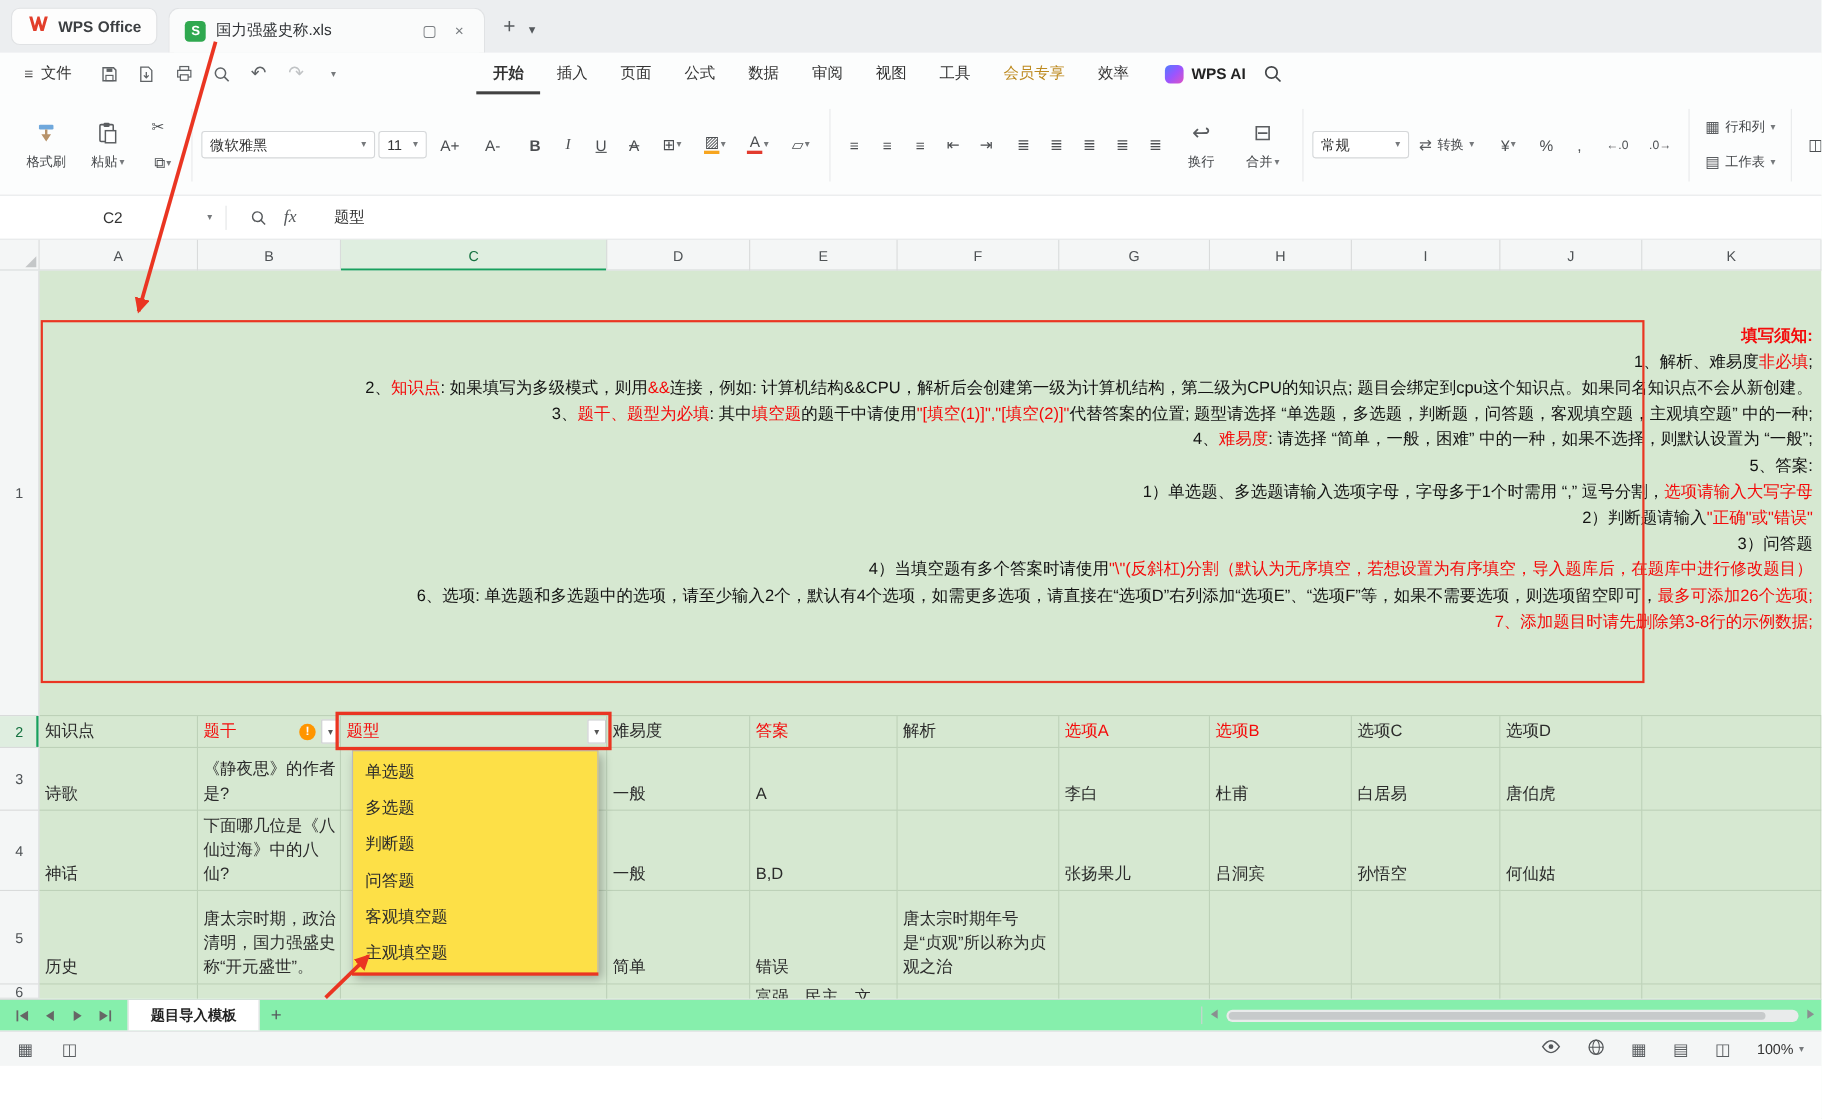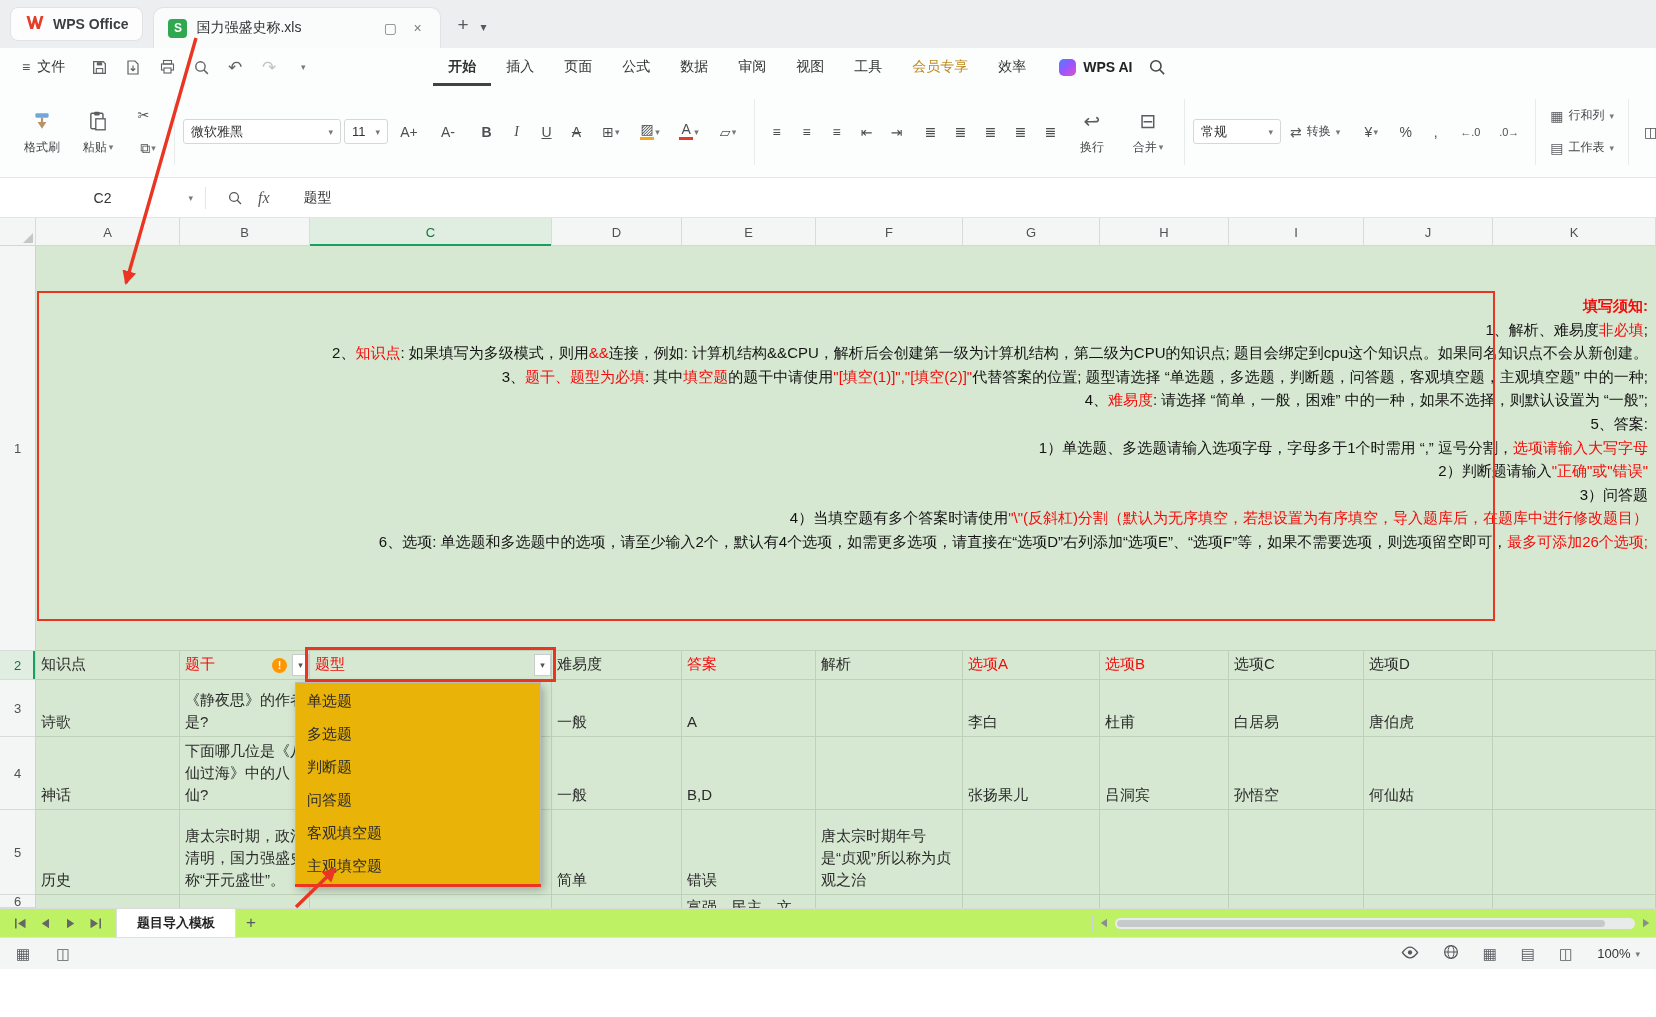--- a/index.html
+++ b/index.html
@@ -106,27 +106,27 @@
   .dcell{align-items:flex-end;font-size:15px;color:var(--ink);line-height:22px;}
   .dcell span{display:block;max-width:100%;white-space:pre-wrap;word-break:break-all;}
   .grow.p6 .cell{align-items:flex-start;border-bottom:none;padding-top:1px;}
   .warnic{position:absolute;right:22px;top:7px;width:15px;height:15px;border-radius:50%;background:#ff9500;color:#fff;font-size:11px;font-weight:bold;line-height:15px;text-align:center;}
   .ddbtn{position:absolute;right:0;top:3px;width:17px;height:22px;background:#fff;border:1px solid #c9cbcd;color:#555;font-size:9px;display:flex;align-items:center;justify-content:center;}
 
   
   .annbox{position:absolute;pointer-events:none;}
   .box1{left:37px;top:45px;width:1458px;height:330px;border:2px solid var(--ann);z-index:25;}
   .box2{left:305px;top:401px;width:251px;height:35px;border:3px solid var(--ann);z-index:40;}
-  .dropdown{position:absolute;left:295px;top:436px;width:246px;background:#eab308;border:1px solid #b9babc;box-shadow:3px 4px 9px rgba(0,0,0,.28);z-index:30;padding:2px 0;}
+  .dropdown{position:absolute;left:320px;top:436px;width:224px;background:#fde047;border:1px solid #b9babc;box-shadow:3px 4px 9px rgba(0,0,0,.28);z-index:30;padding:2px 0;}
   .dditem{height:33px;display:flex;align-items:center;padding-left:11px;font-size:15px;color:#2c2c2c;}
   .ddred{position:absolute;left:-1px;right:-1px;bottom:-2px;height:3px;background:var(--ann);}
   .annsvg{position:absolute;left:0;top:0;z-index:60;pointer-events:none;}
 
   
-  .tabbar{height:29px;background:#bef264;border-top:1px solid #d9dbdb;display:flex;align-items:center;padding-left:8px;flex:0 0 auto;}
+  .tabbar{height:29px;background:#86efac;border-top:1px solid #d9dbdb;display:flex;align-items:center;padding-left:8px;flex:0 0 auto;}
   .navbtn{width:25px;height:28px;display:flex;align-items:center;justify-content:center;}
   .sheettab{height:28px;margin-left:8px;background:#fff;border-left:1px solid #dcdedf;border-right:1px solid #dcdedf;padding:0 20px;display:flex;align-items:center;font-size:13px;color:#222;font-weight:bold;}
   .addsheet{width:30px;text-align:center;font-size:17px;color:#55595d;}
   .hs{margin-left:auto;display:flex;align-items:center;gap:7px;padding-right:6px;}
   .hs .vline{width:1px;height:16px;background:#cfd2d3;}
   .track{width:520px;height:11px;background:#e9ebeb;border-radius:6px;position:relative;}
   .hthumb{position:absolute;left:2px;top:2px;height:7px;width:488px;background:#c7cacb;border-radius:4px;}
 
   
   .statusbar{height:32px;background:#f4f6f6;border-top:1px solid #dfe1e1;display:flex;align-items:center;padding:0 16px;flex:0 0 auto;}
@@ -519,20 +519,21 @@
             <div class="ins-line"><span>1、解析、难易度</span><span class="r">非必填</span><span>;</span></div>
             <div class="ins-line"><span>2、</span><span class="r">知识点</span><span>: 如果填写为多级模式，则用</span><span class="r">&amp;&amp;</span><span>连接，例如: 计算机结构&amp;&amp;CPU，解析后会创建第一级为计算机结构，第二级为CPU的知识点; 题目会绑定到cpu这个知识点。如果同名知识点不会从新创建。</span></div>
             <div class="ins-line"><span>3、</span><span class="r">题干、题型为必填</span><span>: 其中</span><span class="r">填空题</span><span>的题干中请使用</span><span class="r">"[填空(1)]","[填空(2)]"</span><span>代替答案的位置; 题型请选择 “单选题，多选题，判断题，问答题，客观填空题，主观填空题” 中的一种;</span></div>
             <div class="ins-line"><span>4、</span><span class="r">难易度</span><span>: 请选择 “简单，一般，困难” 中的一种，如果不选择，则默认设置为 “一般”;</span></div>
             <div class="ins-line"><span>5、答案:</span></div>
             <div class="ins-line ind"><span>1）单选题、多选题请输入选项字母，字母多于1个时需用 “,” 逗号分割，</span><span class="r">选项请输入大写字母</span></div>
             <div class="ins-line ind"><span>2）判断题请输入</span><span class="r">"正确"或"错误"</span></div>
             <div class="ins-line ind"><span>3）问答题</span></div>
             <div class="ins-line ind"><span>4）当填空题有多个答案时请使用</span><span class="r">"\"(反斜杠)分割（默认为无序填空，若想设置为有序填空，导入题库后，在题库中进行修改题目）</span></div>
             <div class="ins-line"><span>6、选项: 单选题和多选题中的选项，请至少输入2个，默认有4个选项，如需更多选项，请直接在“选项D”右列添加“选项E”、“选项F”等，如果不需要选项，则选项留空即可，</span><span class="r">最多可添加26个选项;</span></div>
+            <div class="ins-line"><span class="r">7、添加题目时请先删除第3-8行的示例数据;</span></div>
           </div>
       </div>
       <div id="grid-rows">
           <div class="grow" style="height: 29px;">
             <div class="cell hcell" style="width: 144px;">
               <span class="htxt">知识点</span>
             </div>
             <div class="cell hcell rtxt" style="width: 130px;">
               <span class="htxt">题干</span>
               <span class="warnic">!</span>

